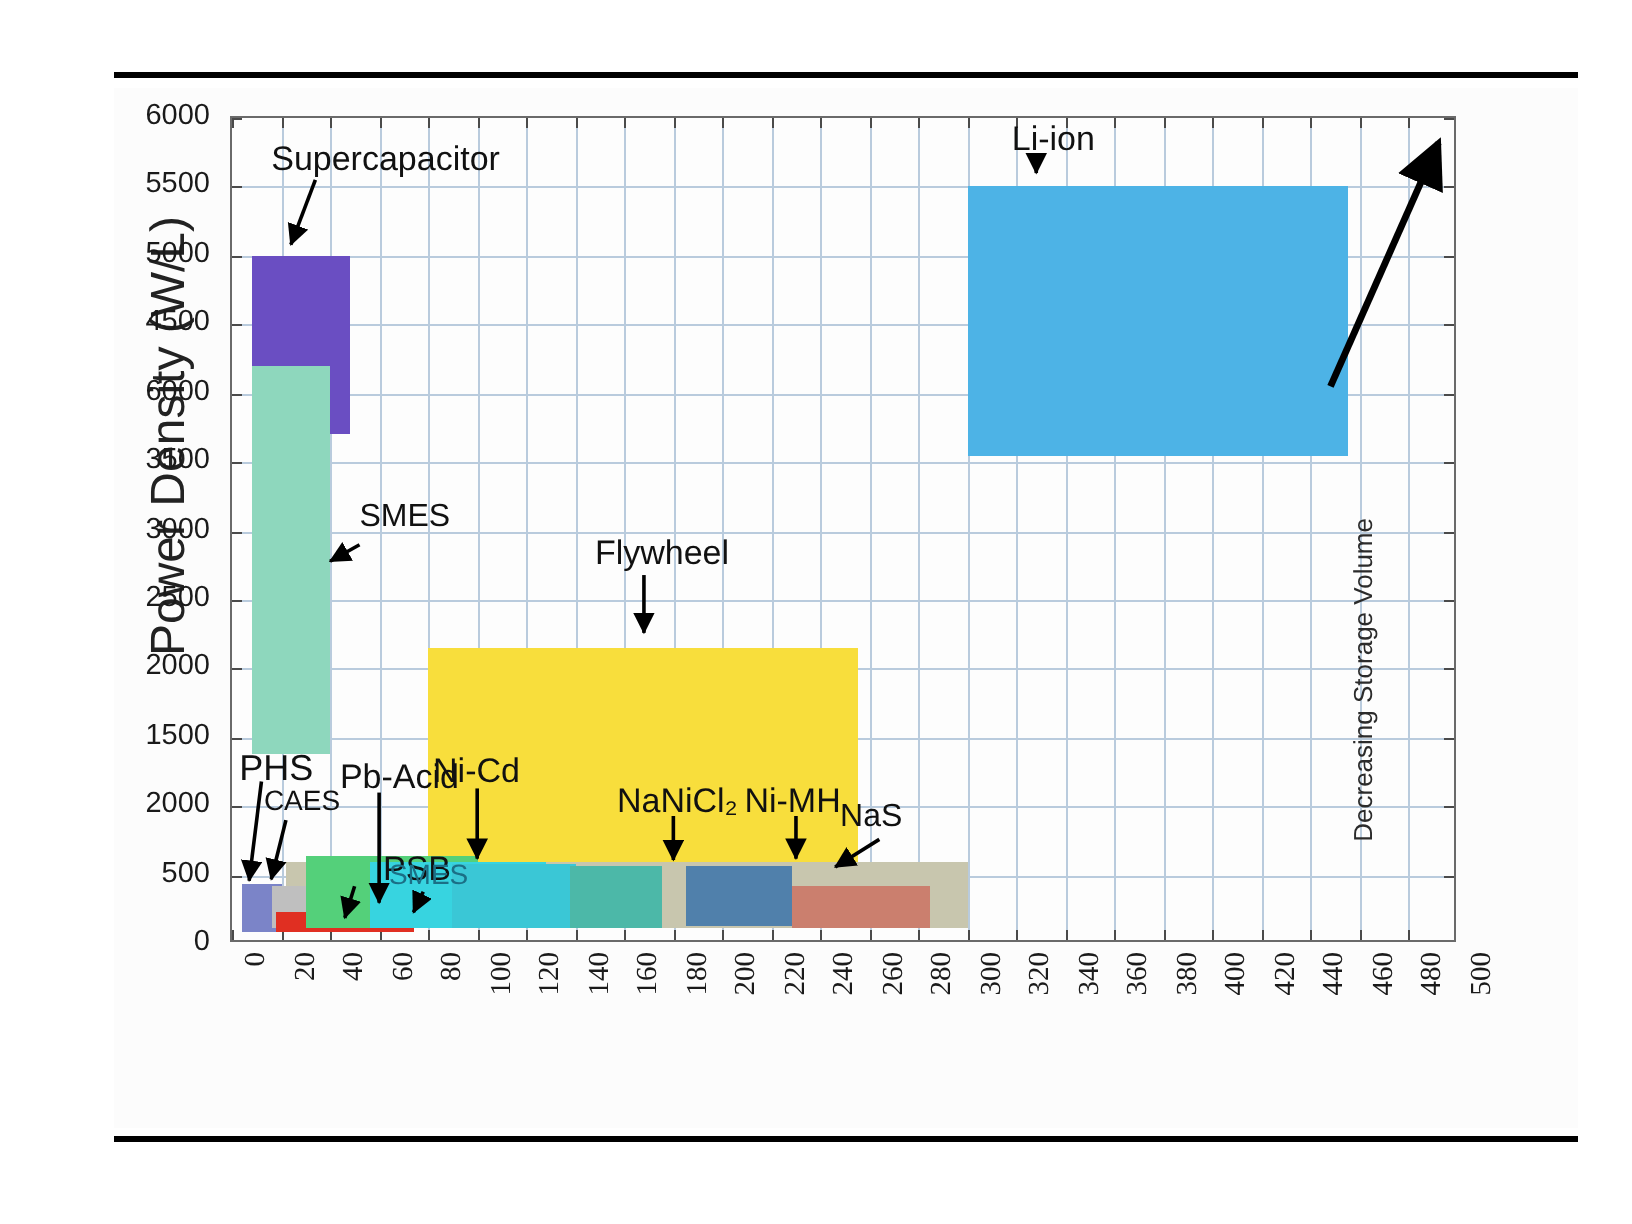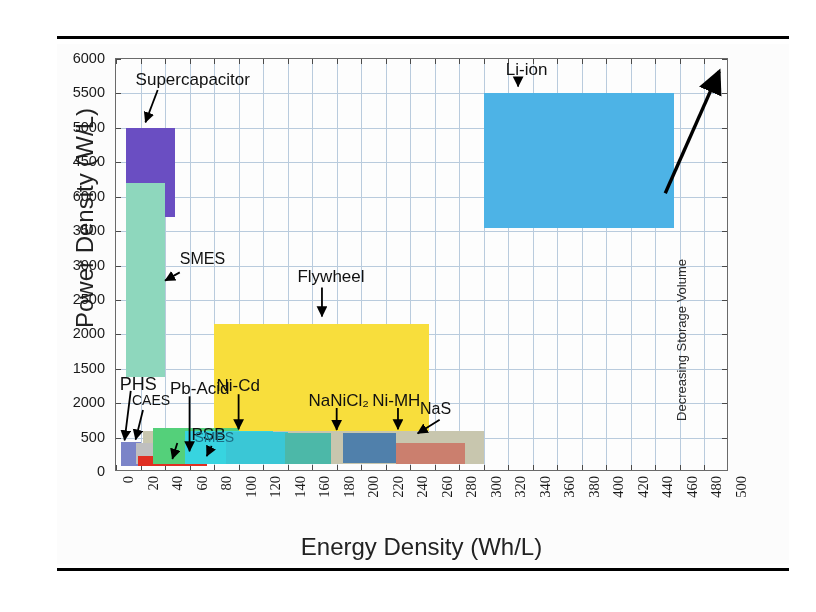--- a/index.html
+++ b/index.html
@@ -145,21 +145,20 @@
   <div class="hdr-rule"></div>
   <div class="hdr-rule-right"></div>
 
   <div class="fig">
 
     <div class="ghost-title">
       <span>·  ·                                  ·               ·</span>
     </div>
 
     <div class="ytitle">Power Density (W/L)</div>
-    <div class="xtitle">Energy Density (Wh/L)</div>
 
     <div class="ylab-wrap" id="ylabs">
         <div class="ylab" style="top: 413px; right: 6px;">0</div>
         <div class="ylab" style="top: 378.583px; right: 6px;">500</div>
         <div class="ylab" style="top: 344.167px; right: 6px;">2000</div>
         <div class="ylab" style="top: 309.75px; right: 6px;">1500</div>
         <div class="ylab" style="top: 275.333px; right: 6px;">2000</div>
         <div class="ylab" style="top: 240.917px; right: 6px;">2500</div>
         <div class="ylab" style="top: 206.5px; right: 6px;">3000</div>
         <div class="ylab" style="top: 172.083px; right: 6px;">3500</div>

